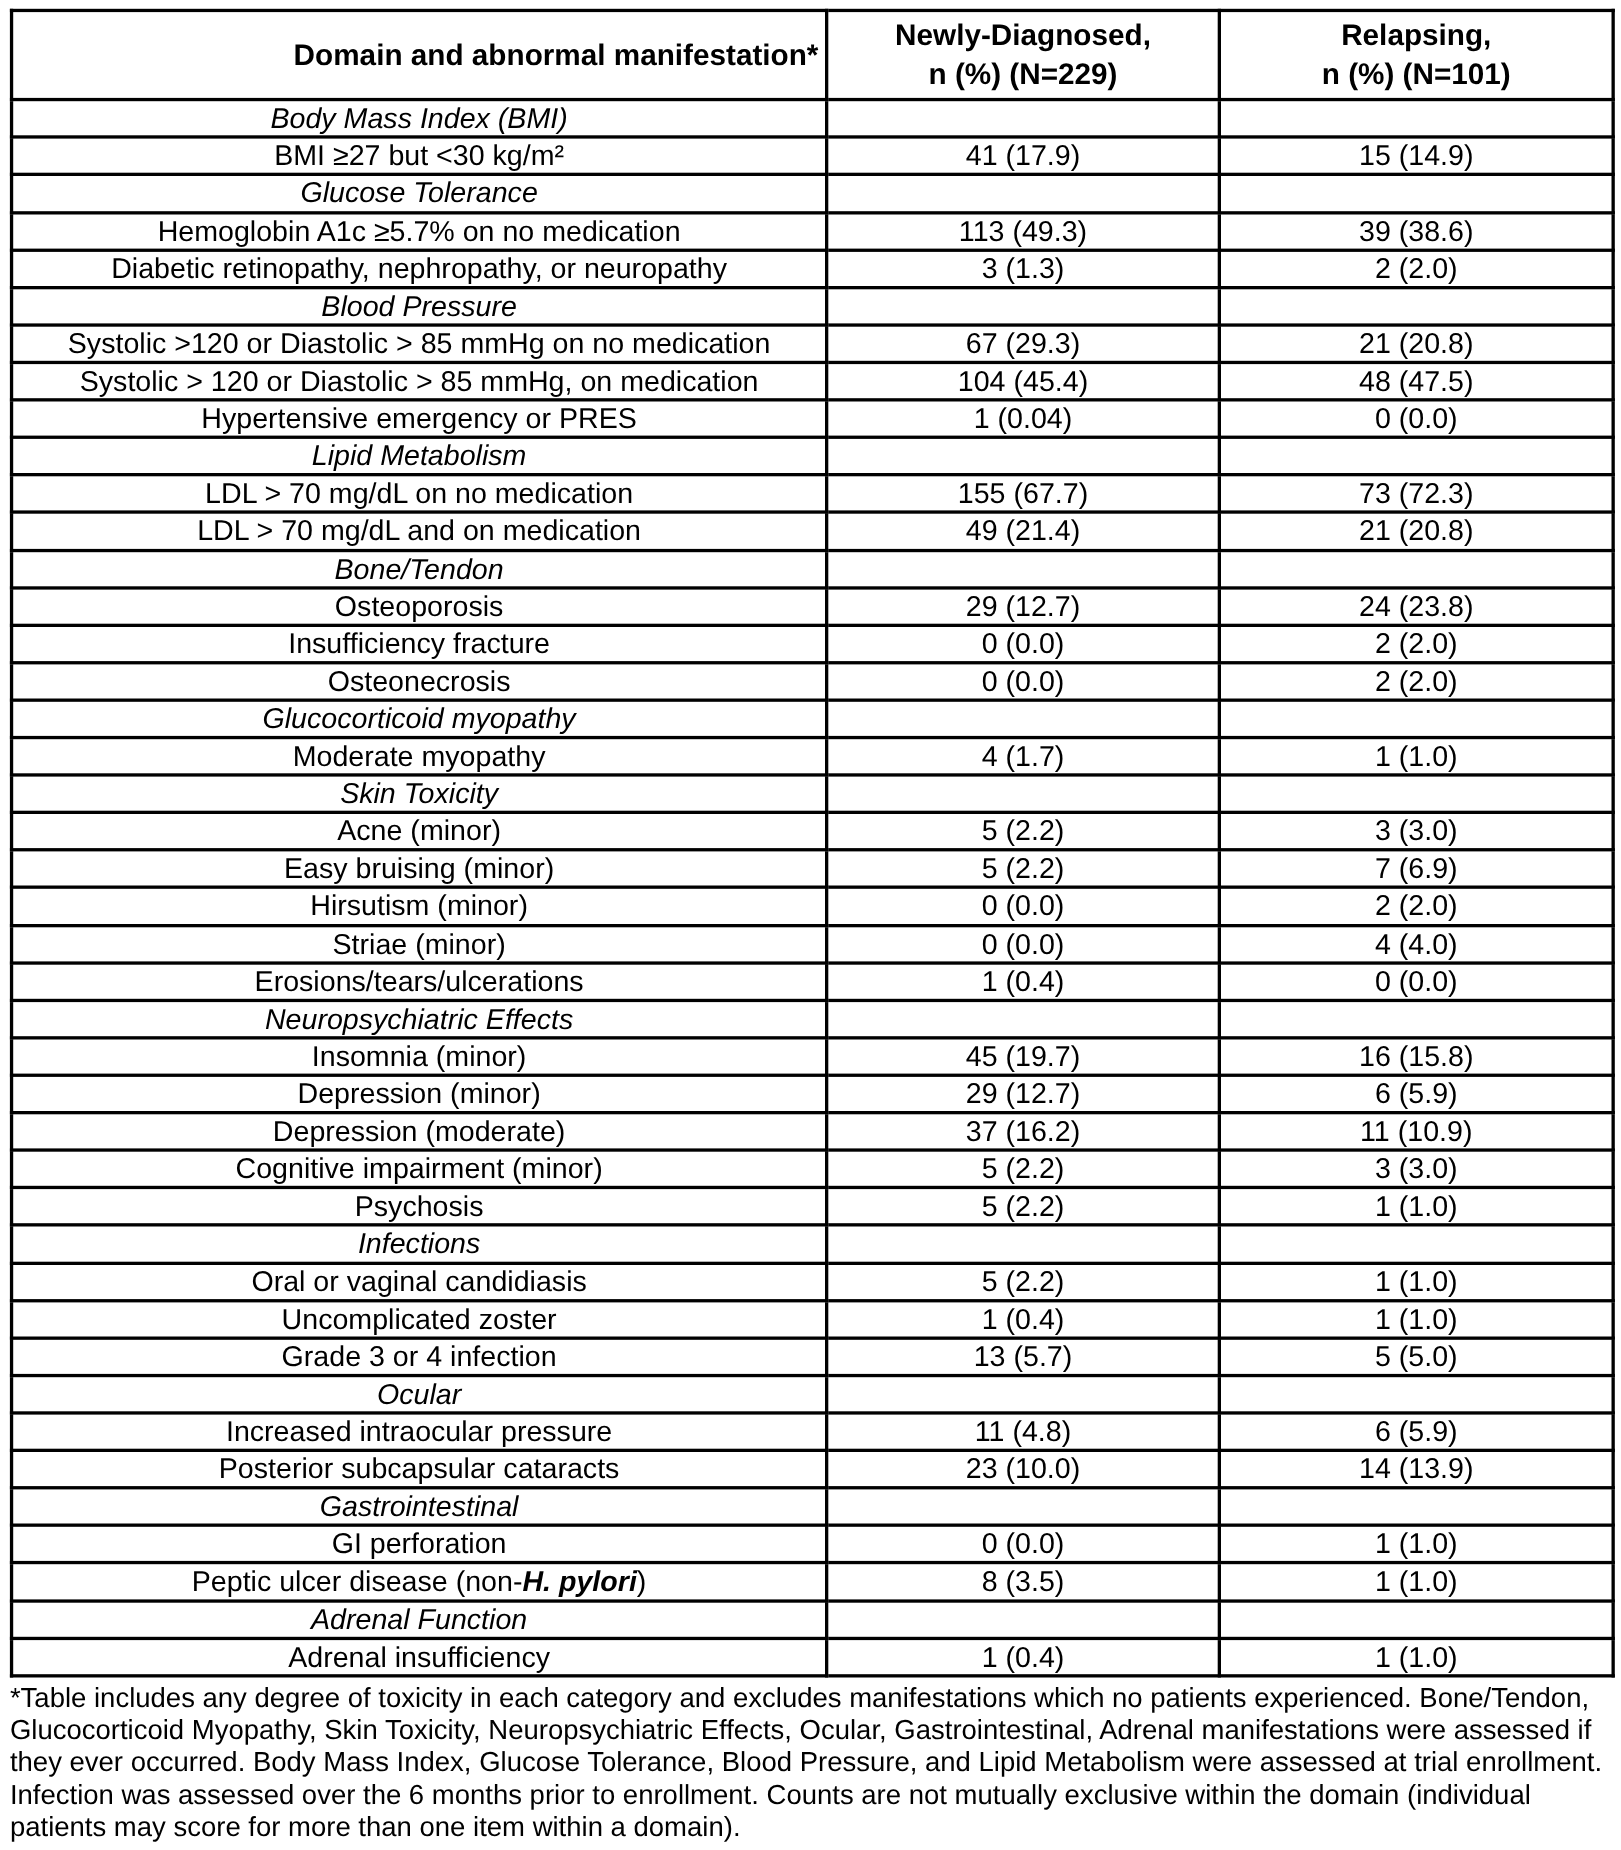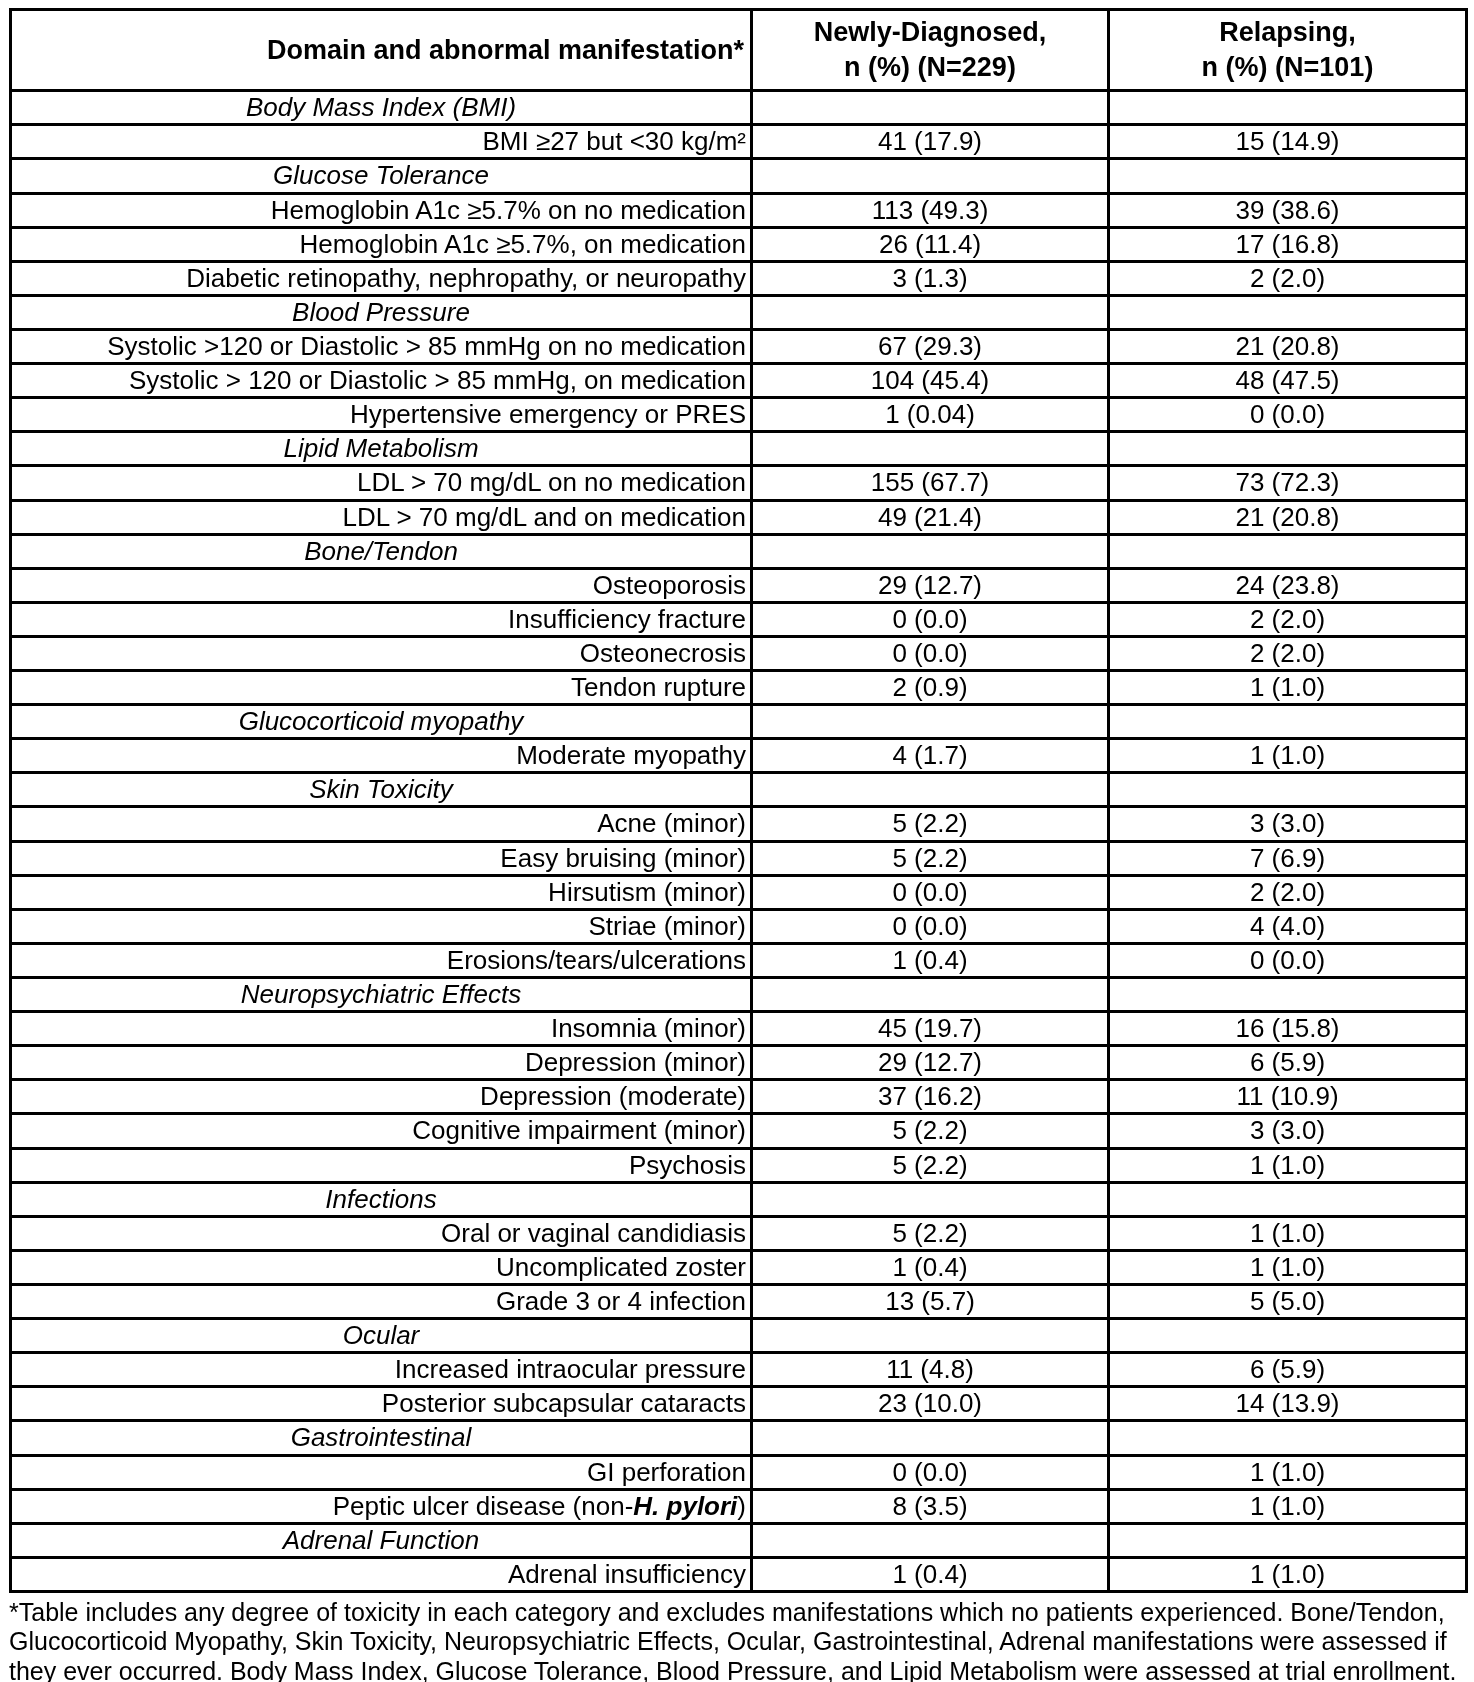--- a/index.html
+++ b/index.html
@@ -47,21 +47,21 @@
     vertical-align: middle;
   }
   tr.section-row td { height: 34px; }
   td.domain-cell {
     font-style: italic;
     text-align: center;
     padding-left: 16px;
     vertical-align: middle;
   }
   td.label-cell {
-    text-align: right;
+    text-align: center;
     padding-left: 48px;
   }
   td.value-cell { text-align: center; }
   span.it { font-style: italic; font-weight: bold; }
   
   .footnote {
     width: 1456px;
     margin: 5px 0 0 0;
     font-size: 25px;
     line-height: 1.17;
@@ -107,25 +107,20 @@
           <td class="domain-cell">Glucose Tolerance</td>
           <td class="value-cell"></td>
           <td class="value-cell"></td>
         </tr>
         <tr>
           <td class="label-cell">Hemoglobin A1c ≥5.7% on no medication</td>
           <td class="value-cell">113 (49.3)</td>
           <td class="value-cell">39 (38.6)</td>
         </tr>
         <tr>
-          <td class="label-cell">Hemoglobin A1c ≥5.7%, on medication</td>
-          <td class="value-cell">26 (11.4)</td>
-          <td class="value-cell">17 (16.8)</td>
-        </tr>
-        <tr>
           <td class="label-cell">Diabetic retinopathy, nephropathy, or neuropathy</td>
           <td class="value-cell">3 (1.3)</td>
           <td class="value-cell">2 (2.0)</td>
         </tr>
         <tr class="section-row">
           <td class="domain-cell">Blood Pressure</td>
           <td class="value-cell"></td>
           <td class="value-cell"></td>
         </tr>
         <tr>
@@ -171,25 +166,20 @@
         <tr>
           <td class="label-cell">Insufficiency fracture</td>
           <td class="value-cell">0 (0.0)</td>
           <td class="value-cell">2 (2.0)</td>
         </tr>
         <tr>
           <td class="label-cell">Osteonecrosis</td>
           <td class="value-cell">0 (0.0)</td>
           <td class="value-cell">2 (2.0)</td>
         </tr>
-        <tr>
-          <td class="label-cell">Tendon rupture</td>
-          <td class="value-cell">2 (0.9)</td>
-          <td class="value-cell">1 (1.0)</td>
-        </tr>
         <tr class="section-row">
           <td class="domain-cell">Glucocorticoid myopathy</td>
           <td class="value-cell"></td>
           <td class="value-cell"></td>
         </tr>
         <tr>
           <td class="label-cell">Moderate myopathy</td>
           <td class="value-cell">4 (1.7)</td>
           <td class="value-cell">1 (1.0)</td>
         </tr>

